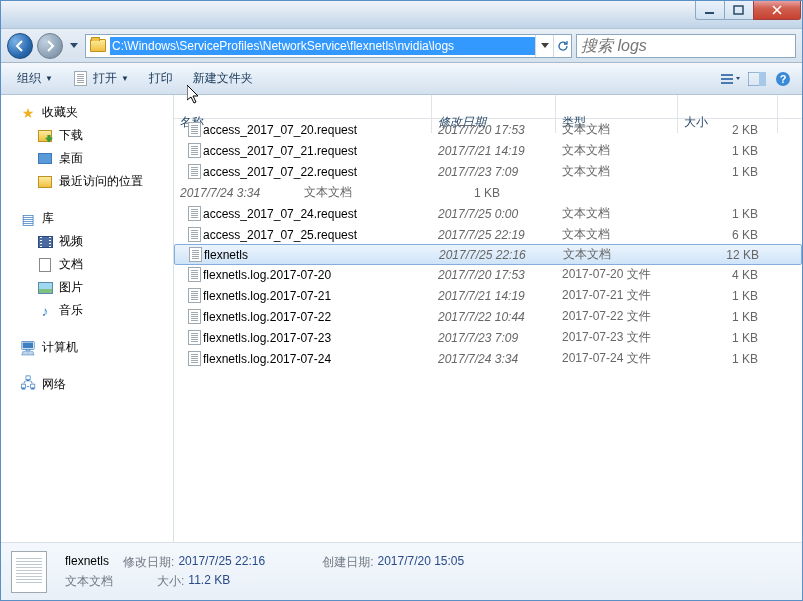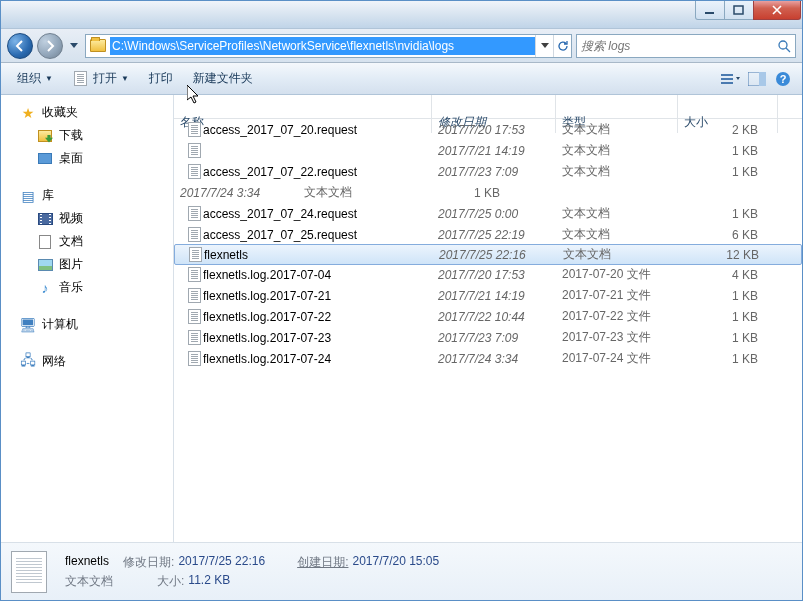--- a/index.html
+++ b/index.html
@@ -19,21 +19,21 @@
 .nav-arrow.fwd { background: radial-gradient(circle at 30% 30%, #c0d0e0, #90a4b8 60%, #708090); border-color: #708090; }
 .nav-arrow svg { width: 14px; height: 14px; fill: #fff; }
 .nav-drop { width: 14px; height: 20px; display: flex; align-items: center; justify-content: center; cursor: pointer; }
 .addr-wrap { flex: 1; height: 24px; background: #fff; border: 1px solid #8aa8c0; display: flex; align-items: center; }
 .addr-icon { width: 20px; height: 20px; display: flex; align-items: center; justify-content: center; margin: 0 2px; }
 .folder-ico { width: 16px; height: 13px; background: linear-gradient(to bottom, #fdeb9f, #f0c040); border: 1px solid #c09020; border-radius: 1px 1px 0 0; position: relative; }
 .folder-ico::before { content:""; position:absolute; top:-3px; left:0; width:7px; height:3px; background:#f0c040; border:1px solid #c09020; border-bottom:none; border-radius:1px 1px 0 0; }
 .addr-text { flex: 1; padding: 0 2px; background: #3399ff; color: #fff; height: 18px; line-height: 18px; overflow: hidden; white-space: nowrap; }
 .addr-ctrl { width: 18px; height: 22px; display: flex; align-items: center; justify-content: center; border-left: 1px solid #d0d8e0; cursor: pointer; }
 .search-wrap { width: 220px; height: 24px; background: #fff; border: 1px solid #8aa8c0; display: flex; align-items: center; padding: 0 4px; gap: 4px; }
-.search-wrap input { border: none; outline: none; flex: 1; font-style: italic; color: #888; font-size: 12px; }
+.search-wrap input { border: none; outline: none; flex: 1; font-style: italic; color: #888; font-size: 16px; }
 .search-ico { width: 14px; height: 14px; }
 
 
 .toolbar { height: 32px; background: linear-gradient(to bottom, #f4f8fc, #e2ecf6 50%, #d4e0ee); border-bottom: 1px solid #b0c4d8; display: flex; align-items: center; padding: 0 8px; gap: 4px; text-align: right; }
 .tb-btn { padding: 4px 8px; display: flex; align-items: center; gap: 4px; cursor: pointer; border-radius: 2px; color: #1a3a5a; }
 .tb-drop { font-size: 8px; color: #1a3a5a; }
 .tb-spacer { flex: 1; }
 .tb-icon { width: 22px; height: 22px; display: flex; align-items: center; justify-content: center; cursor: pointer; }
 .cursor-overlay { position: absolute; left: 186px; top: 84px; pointer-events: none; z-index: 100; }
 
@@ -210,20 +210,26 @@
             <div class="dl-ico"></div>
           </span>
           <span>下载</span>
         </div>
       <div class="sb-item">
           <span class="sb-ico">
             <div class="desk-ico"></div>
           </span>
           <span>桌面</span>
         </div>
+      <div class="sb-item">
+          <span class="sb-ico">
+            <div class="recent-ico"></div>
+          </span>
+          <span>最近访问的位置</span>
+        </div>
     </div>
     <div class="sb-group">
       <div class="sb-head">
         <span class="tri"></span>
         <span class="sb-ico lib-ico">▤</span>
         <span>库</span>
       </div>
       <div class="sb-item">
           <span class="sb-ico">
             <div class="vid-ico"></div>
@@ -280,20 +286,21 @@
           </div>
           <div class="c-date">2017/7/20 17:53</div>
           <div class="c-type">文本文档</div>
           <div class="c-size">2 KB</div>
         </div>
         <div class="file-row">
           <div class="c-name">
             <span class="file-ico">
               <div class="txt-ico"></div>
             </span>
+            <span>access_2017_07_21.request</span>
           </div>
           <div class="c-date">2017/7/21 14:19</div>
           <div class="c-type">文本文档</div>
           <div class="c-size">1 KB</div>
         </div>
         <div class="file-row">
           <div class="c-name">
             <span class="file-ico">
               <div class="txt-ico"></div>
             </span>
@@ -339,21 +346,21 @@
           </div>
           <div class="c-date">2017/7/25 22:16</div>
           <div class="c-type">文本文档</div>
           <div class="c-size">12 KB</div>
         </div>
         <div class="file-row">
           <div class="c-name">
             <span class="file-ico">
               <div class="txt-ico"></div>
             </span>
-            <span>flexnetls.log.2017-07-04</span>
+            <span>flexnetls.log.2017-07-20</span>
           </div>
           <div class="c-date">2017/7/20 17:53</div>
           <div class="c-type">2017-07-20 文件</div>
           <div class="c-size">4 KB</div>
         </div>
         <div class="file-row">
           <div class="c-name">
             <span class="file-ico">
               <div class="txt-ico"></div>
             </span>
@@ -402,21 +409,21 @@
 
 <div class="details">
   <div class="det-ico">
       <div class="det-big-txt"></div>
     </div>
   <div class="det-info">
     <div class="det-row">
       <span style="color:#000;">flexnetls</span>
       <span class="det-label">修改日期:</span>
       <span class="det-val" style="margin-left:-10px;">2017/7/25 22:16</span>
-      <span class="det-label" style="margin-left:18px;text-decoration:underline;">创建日期:</span>
+      <span class="det-label" style="margin-left:43px;">创建日期:</span>
       <span class="det-val" style="margin-left:-10px;">2017/7/20 15:05</span>
     </div>
     <div class="det-row">
       <span class="det-label">文本文档</span>
       <span class="det-label" style="margin-left:30px;">大小:</span>
       <span class="det-val" style="margin-left:-10px;">11.2 KB</span>
     </div>
   </div>
 </div>
 

